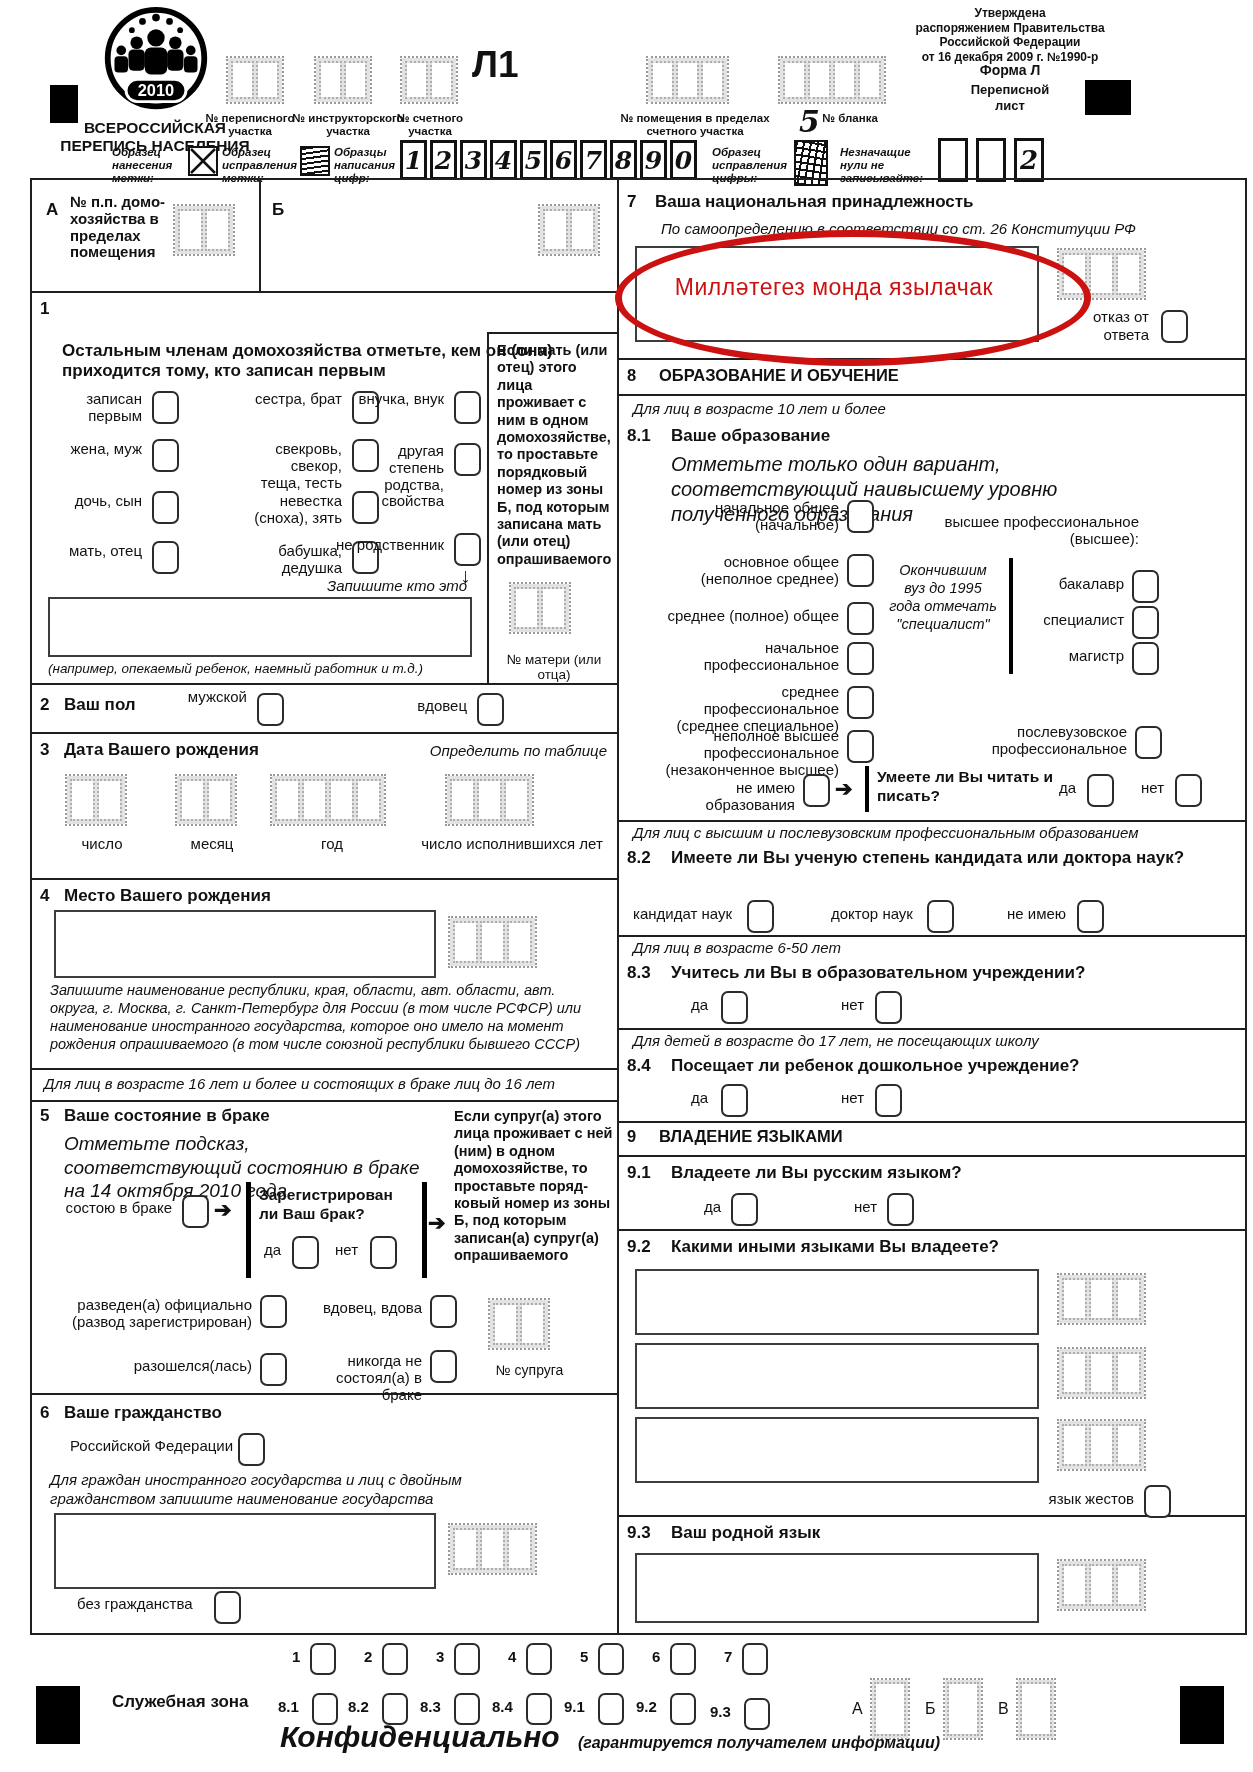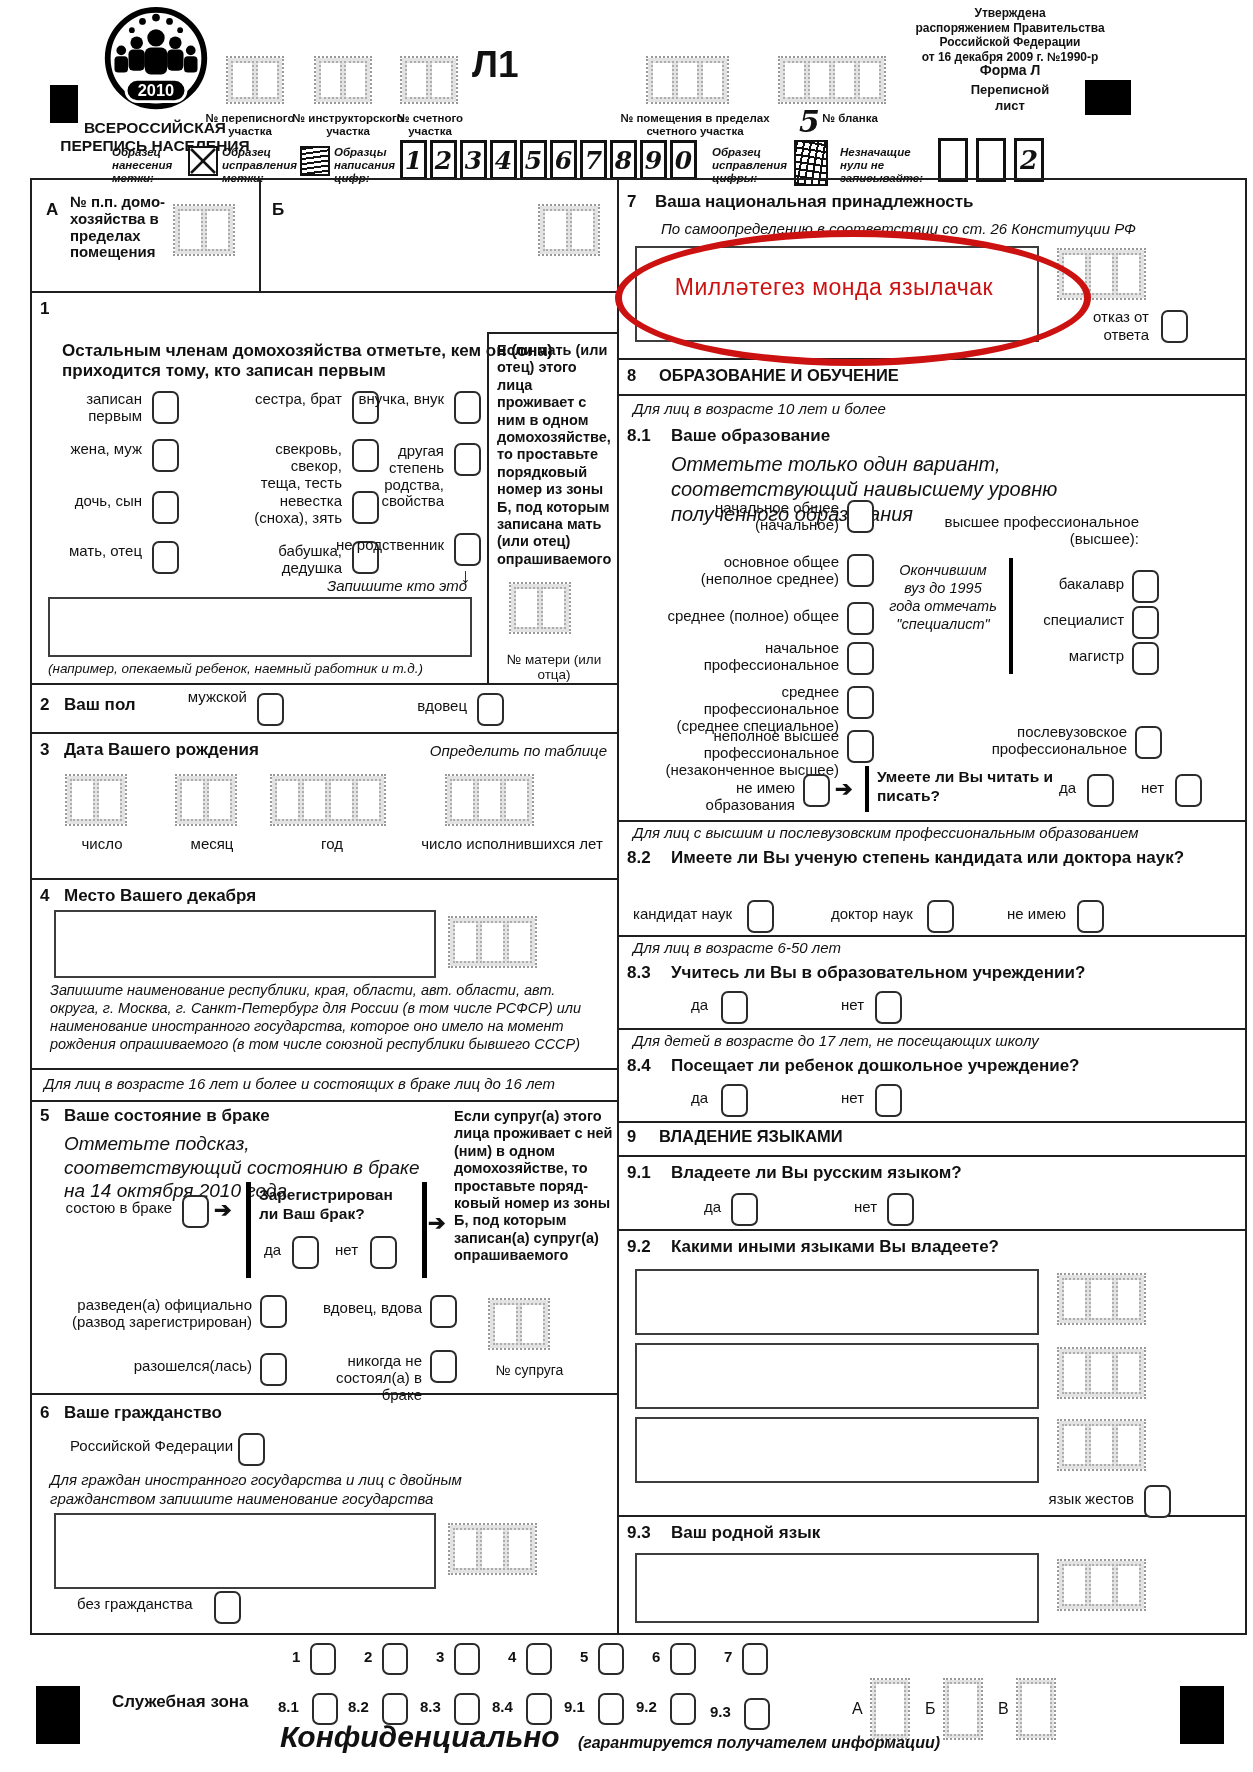--- a/index.html
+++ b/index.html
@@ -245,21 +245,21 @@
           <span class="cell"></span>
         </div>
       <div class="lbl ctr" style="left:25px;top:104px;width:90px">число</div>
       <div class="lbl ctr" style="left:135px;top:104px;width:90px">месяц</div>
       <div class="lbl ctr" style="left:255px;top:104px;width:90px">год</div>
       <div class="lbl ctr" style="left:380px;top:104px;width:200px">число исполнившихся лет</div>
     </div>
 
     <div class="sec bb" style="left:0;top:698px;width:585px;height:190px">
       <div class="n" style="left:8px;top:8px">4</div>
-      <div class="t" style="left:32px;top:8px">Место Вашего декабря</div>
+      <div class="t" style="left:32px;top:8px">Место Вашего рождения</div>
       <div class="wbox" style="left:22px;top:32px;width:378px;height:64px"></div>
       <div class="code" style="left:418px;top:40px">
           <span class="cell"></span>
           <span class="cell"></span>
           <span class="cell"></span>
         </div>
       <div class="note" style="left:18px;top:104px;width:556px">Запишите наименование республики, края, области, авт. области, авт. округа, г. Москва, г. Санкт-Петербург для России (в том числе РСФСР) или наименование иностранного государства, которое оно имело на момент рождения опрашиваемого (в том числе союзной республики бывшего СССР)</div>
     </div>
 
     <div class="sec bb" style="left:0;top:888px;width:585px;height:32px">

